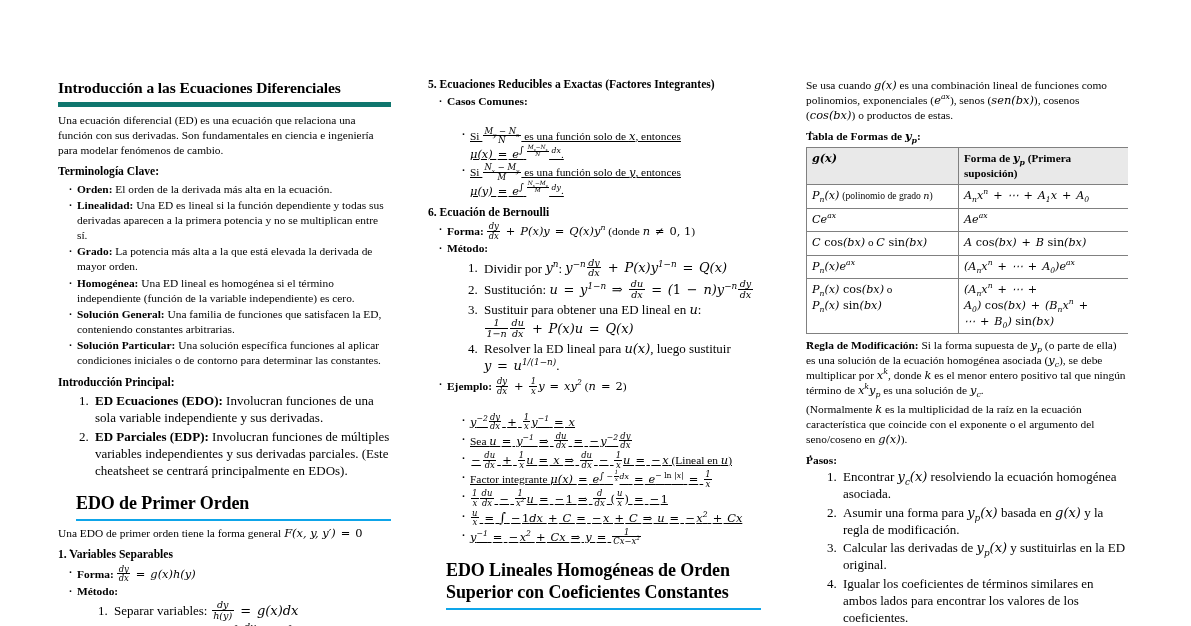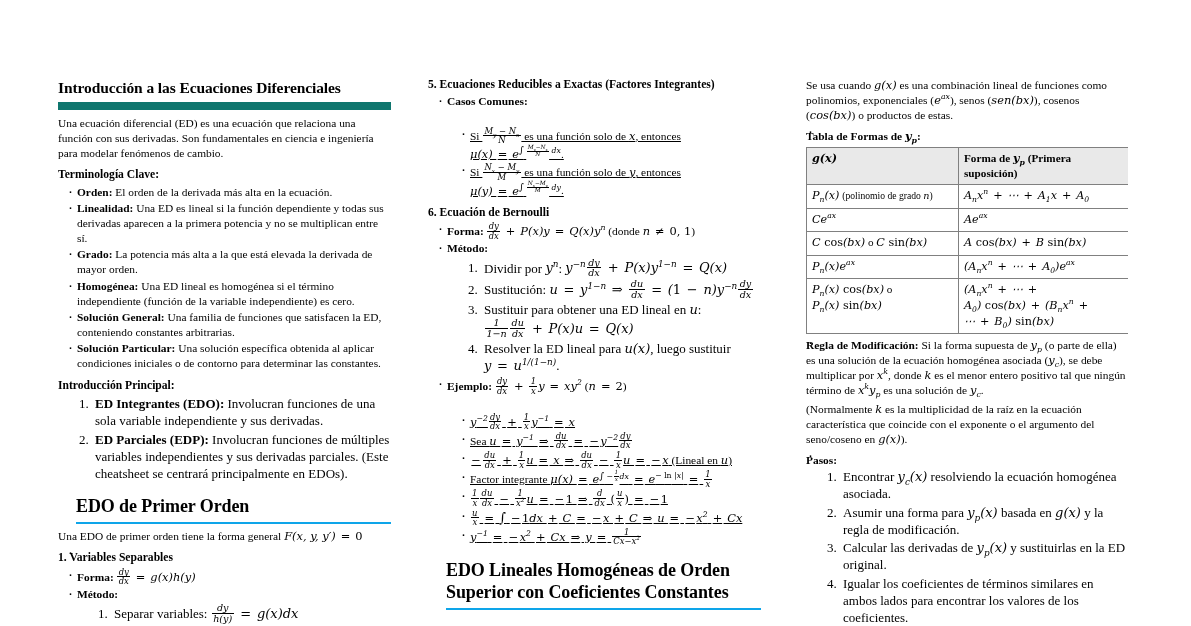--- a/index.html
+++ b/index.html
@@ -32,21 +32,21 @@
     flex: 0 0 333px;
     overflow: hidden;
   }
   .col.narrow { width: 330px; flex: 0 0 330px; }
 
   h1.doc-h1 {
     font-size: 15.5px;
     font-weight: bold;
     margin: 0 0 6px 0;
     padding: 0 0 5px 0;
-    border-bottom: 8px solid #0f766e;
+    border-bottom: 5px solid #0f766e;
     line-height: 1.25;
     letter-spacing: -0.1px;
   }
   h2.doc-h2 {
     font-size: 18px;
     font-weight: bold;
     margin: 14px 0 5px 18px;
     padding: 0 0 4px 0;
     border-bottom: 2px solid #0ea5e9;
     line-height: 1.22;
@@ -166,27 +166,27 @@
       <p class="doc-p">Una ecuación diferencial (ED) es una ecuación que relaciona una función con sus derivadas. Son fundamentales en ciencia e ingeniería para modelar fenómenos de cambio.</p>
 
       <h3 class="doc-h3">Terminología Clave:</h3>
 
       <ul class="doc-ul">
         <li><span class="bold">Orden:</span><span> El orden de la derivada más alta en la ecuación.</span></li>
         <li><span class="bold">Linealidad:</span><span> Una ED es lineal si la función dependiente y todas sus derivadas aparecen a la primera potencia y no se multiplican entre sí.</span></li>
         <li><span class="bold">Grado:</span><span> La potencia más alta a la que está elevada la derivada de mayor orden.</span></li>
         <li><span class="bold">Homogénea:</span><span> Una ED lineal es homogénea si el término independiente (función de la variable independiente) es cero.</span></li>
         <li><span class="bold">Solución General:</span><span> Una familia de funciones que satisfacen la ED, conteniendo constantes arbitrarias.</span></li>
-        <li><span class="bold">Solución Particular:</span><span> Una solución específica obtenida al aplicar condiciones iniciales o de contorno para determinar las constantes.</span></li>
+        <li><span class="bold">Solución Particular:</span><span> Una solución específica funciones al aplicar condiciones iniciales o de contorno para determinar las constantes.</span></li>
       </ul>
 
       <h3 class="doc-h3">Introducción Principal:</h3>
 
       <ol class="doc-ol">
-        <li><span class="bold">ED Integrantes (EDO):</span><span> Involucran funciones de una sola variable independiente y sus derivadas.</span></li>
+        <li><span class="bold">ED Ecuaciones (EDO):</span><span> Involucran funciones de una sola variable independiente y sus derivadas.</span></li>
         <li><span class="bold">ED Parciales (EDP):</span><span> Involucran funciones de múltiples variables independientes y sus derivadas parciales. (Este cheatsheet se centrará principalmente en EDOs).</span></li>
       </ol>
 
       <h2 class="doc-h2">EDO de Primer Orden</h2>
 
       <p class="doc-p"><span>Una EDO de primer orden tiene la forma general </span><span class="m">F(x, y, y′) <span class="op">=</span> <span class="up">0</span></span></p>
 
       <ul class="doc-ul">
         <li class="blank"></li>
       </ul>

